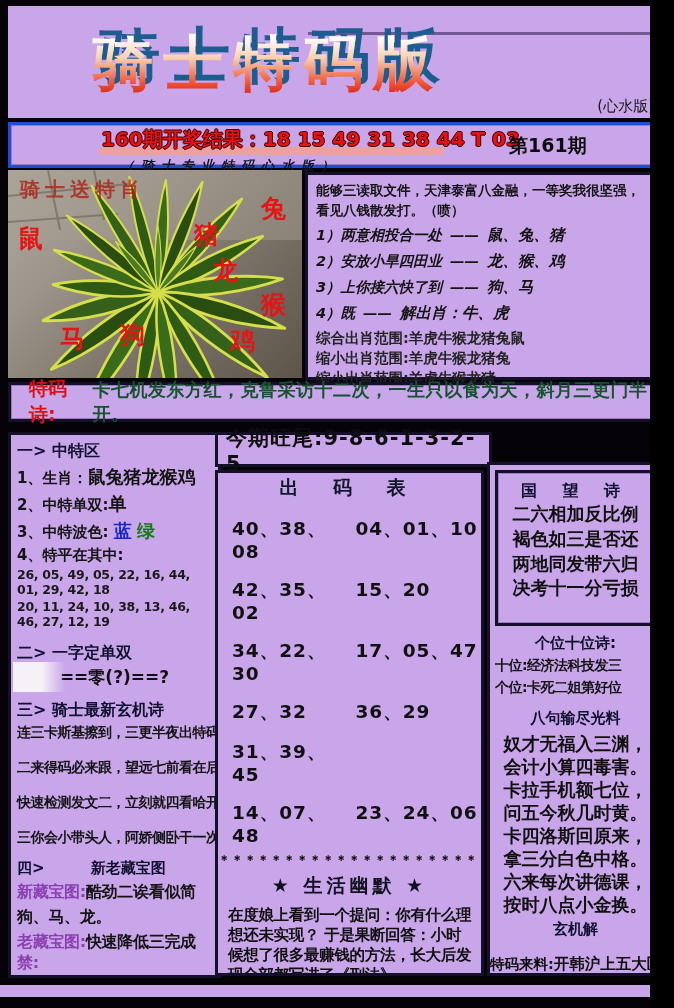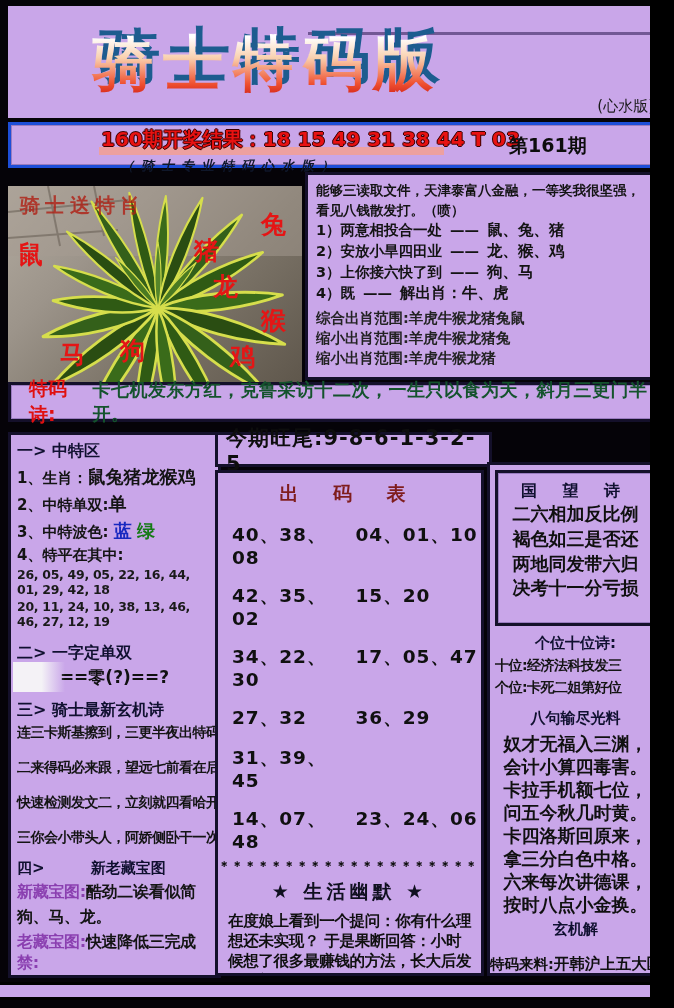--- a/index.html
+++ b/index.html
@@ -16,33 +16,33 @@
   .edition{position:absolute;right:12px;bottom:2px;font-size:15px;color:#1a1a1a;}
   
   .result-bar{position:absolute;left:8px;top:122px;width:644px;height:40px;background:#c9a6e9;
               border:3px solid #1d4ed8;box-shadow:inset 0 0 0 1px #9a7cc0;}
   .pink-stripe{position:absolute;left:88px;top:22px;width:345px;height:8px;background:#eda0a0;}
   .result-text{position:absolute;left:90px;top:1px;font-size:20px;font-weight:bold;color:#e81212;white-space:nowrap;
                text-shadow:-1px 0 0 #3a0000,1px 0 0 #3a0000,0 -1px 0 #3a0000,0 1px 0 #3a0000;}
   .issue{position:absolute;left:498px;top:8px;font-size:19px;font-weight:bold;color:#0d0d0d;}
   .rb-subtitle{position:absolute;left:110px;top:32px;font-size:13px;font-weight:bold;letter-spacing:7px;color:#0f172a;font-style:italic;}
   
-  .photo{position:absolute;left:8px;top:186px;width:294px;height:208px;overflow:hidden;
+  .photo{position:absolute;left:8px;top:170px;width:294px;height:208px;overflow:hidden;
          background:linear-gradient(135deg,#b3aba0 0%,#9c948a 30%,#7d7569 60%,#5d554a 100%);}
   .photo svg{position:absolute;left:0;top:0;}
   .photo-caption{position:absolute;left:12px;top:6px;font-size:20px;font-weight:bold;letter-spacing:5px;
                  color:#b02015;opacity:.8;}
   .zod{position:absolute;font-size:25px;font-weight:bold;color:#e51515;}
   .z0{left:10px;top:52px;}.z1{left:253px;top:22px;}.z2{left:186px;top:48px;}.z3{left:205px;top:84px;}
   .z4{left:253px;top:118px;}.z5{left:52px;top:152px;}.z6{left:112px;top:148px;}.z7{left:222px;top:154px;}
   
   .hints{position:absolute;left:305px;top:172px;width:345px;height:190px;background:#c9a6e9;
          border:3px solid #14102a;padding:6px 8px;}
   .hint-intro{font-size:13.5px;font-weight:bold;line-height:1.45;color:#141414;}
-  .hint-item{font-size:14.5px;font-weight:bold;color:#141414;}
+  .hint-item{font-size:14.5px;font-weight:bold;margin-top:5px;color:#141414;font-style:italic;}
   .hint-item .dash{margin:0 8px;}
   .hint-item .ans{font-size:15.5px;}
   .hint-range{font-size:14.5px;font-weight:bold;line-height:1.38;color:#232323;}
   .hint-ranges{margin-top:4px;}
   
   .poem-bar{position:absolute;left:8px;top:382px;width:644px;height:34px;background:#c9a6e9;
             border:3px solid #14102a;box-shadow:inset 0 0 0 1px #9a7cc0;
             display:flex;align-items:center;padding-left:18px;}
   .poem-label{font-size:19px;font-weight:bold;color:#e01010;}
   .poem-text{font-size:18px;font-weight:bold;color:#14532d;letter-spacing:.5px;}
@@ -66,21 +66,21 @@
   .zero-line{position:relative;font-size:17px;font-weight:bold;text-align:center;margin-top:2px;height:26px;}
   .fade-box{position:absolute;left:-4px;top:-4px;width:52px;height:30px;
             background:linear-gradient(90deg,#f4f2f6 55%,rgba(244,242,246,0));}
   .poem3{font-size:14px;font-weight:bold;color:#141414;margin-top:17px;letter-spacing:-.5px;white-space:nowrap;}
   .s4-head{display:flex;font-size:15px;font-weight:bold;margin-top:12px;color:#101030;}
   .s4-head .t{flex:1;text-align:center;}
   .treasure{font-size:14.5px;font-weight:bold;margin-top:4px;color:#141414;letter-spacing:-.3px;}
   .plabel{color:#8a3fb0;}
   .t-big{font-size:16px;}
   
-  .code-title{font-size:19px;font-weight:bold;text-align:center;letter-spacing:14px;margin-top:8px;color:#7f1d1d;}
+  .code-title{font-size:19px;font-weight:bold;text-align:center;letter-spacing:14px;margin-top:2px;color:#0f172a;}
   .code-row{display:flex;font-size:18.5px;font-weight:bold;color:#101010;margin-top:15px;letter-spacing:1px;}
   .code-row .cl{width:50%;padding-left:14px;box-sizing:border-box;}
   .code-row .cr{width:50%;padding-left:6px;box-sizing:border-box;}
   .stars{font-size:12.5px;font-weight:bold;letter-spacing:.5px;white-space:nowrap;overflow:hidden;margin-top:6px;color:#101010;}
   .humor-title{font-size:19px;font-weight:bold;text-align:center;letter-spacing:4px;margin-top:4px;color:#101020;}
   .humor-text{font-size:15.5px;font-weight:bold;line-height:1.3;padding:6px 8px 0 10px;color:#101010;letter-spacing:-.3px;}
   
   .gw-box{margin:5px;border:3px solid #14102a;height:150px;box-shadow:inset 0 0 0 1px #9a7cc0;}
   .gw-title{font-size:16px;font-weight:bold;text-align:center;letter-spacing:10px;margin-top:8px;color:#101030;}
   .gw-line{font-size:18px;font-weight:bold;text-align:center;line-height:1.38;color:#101010;}

